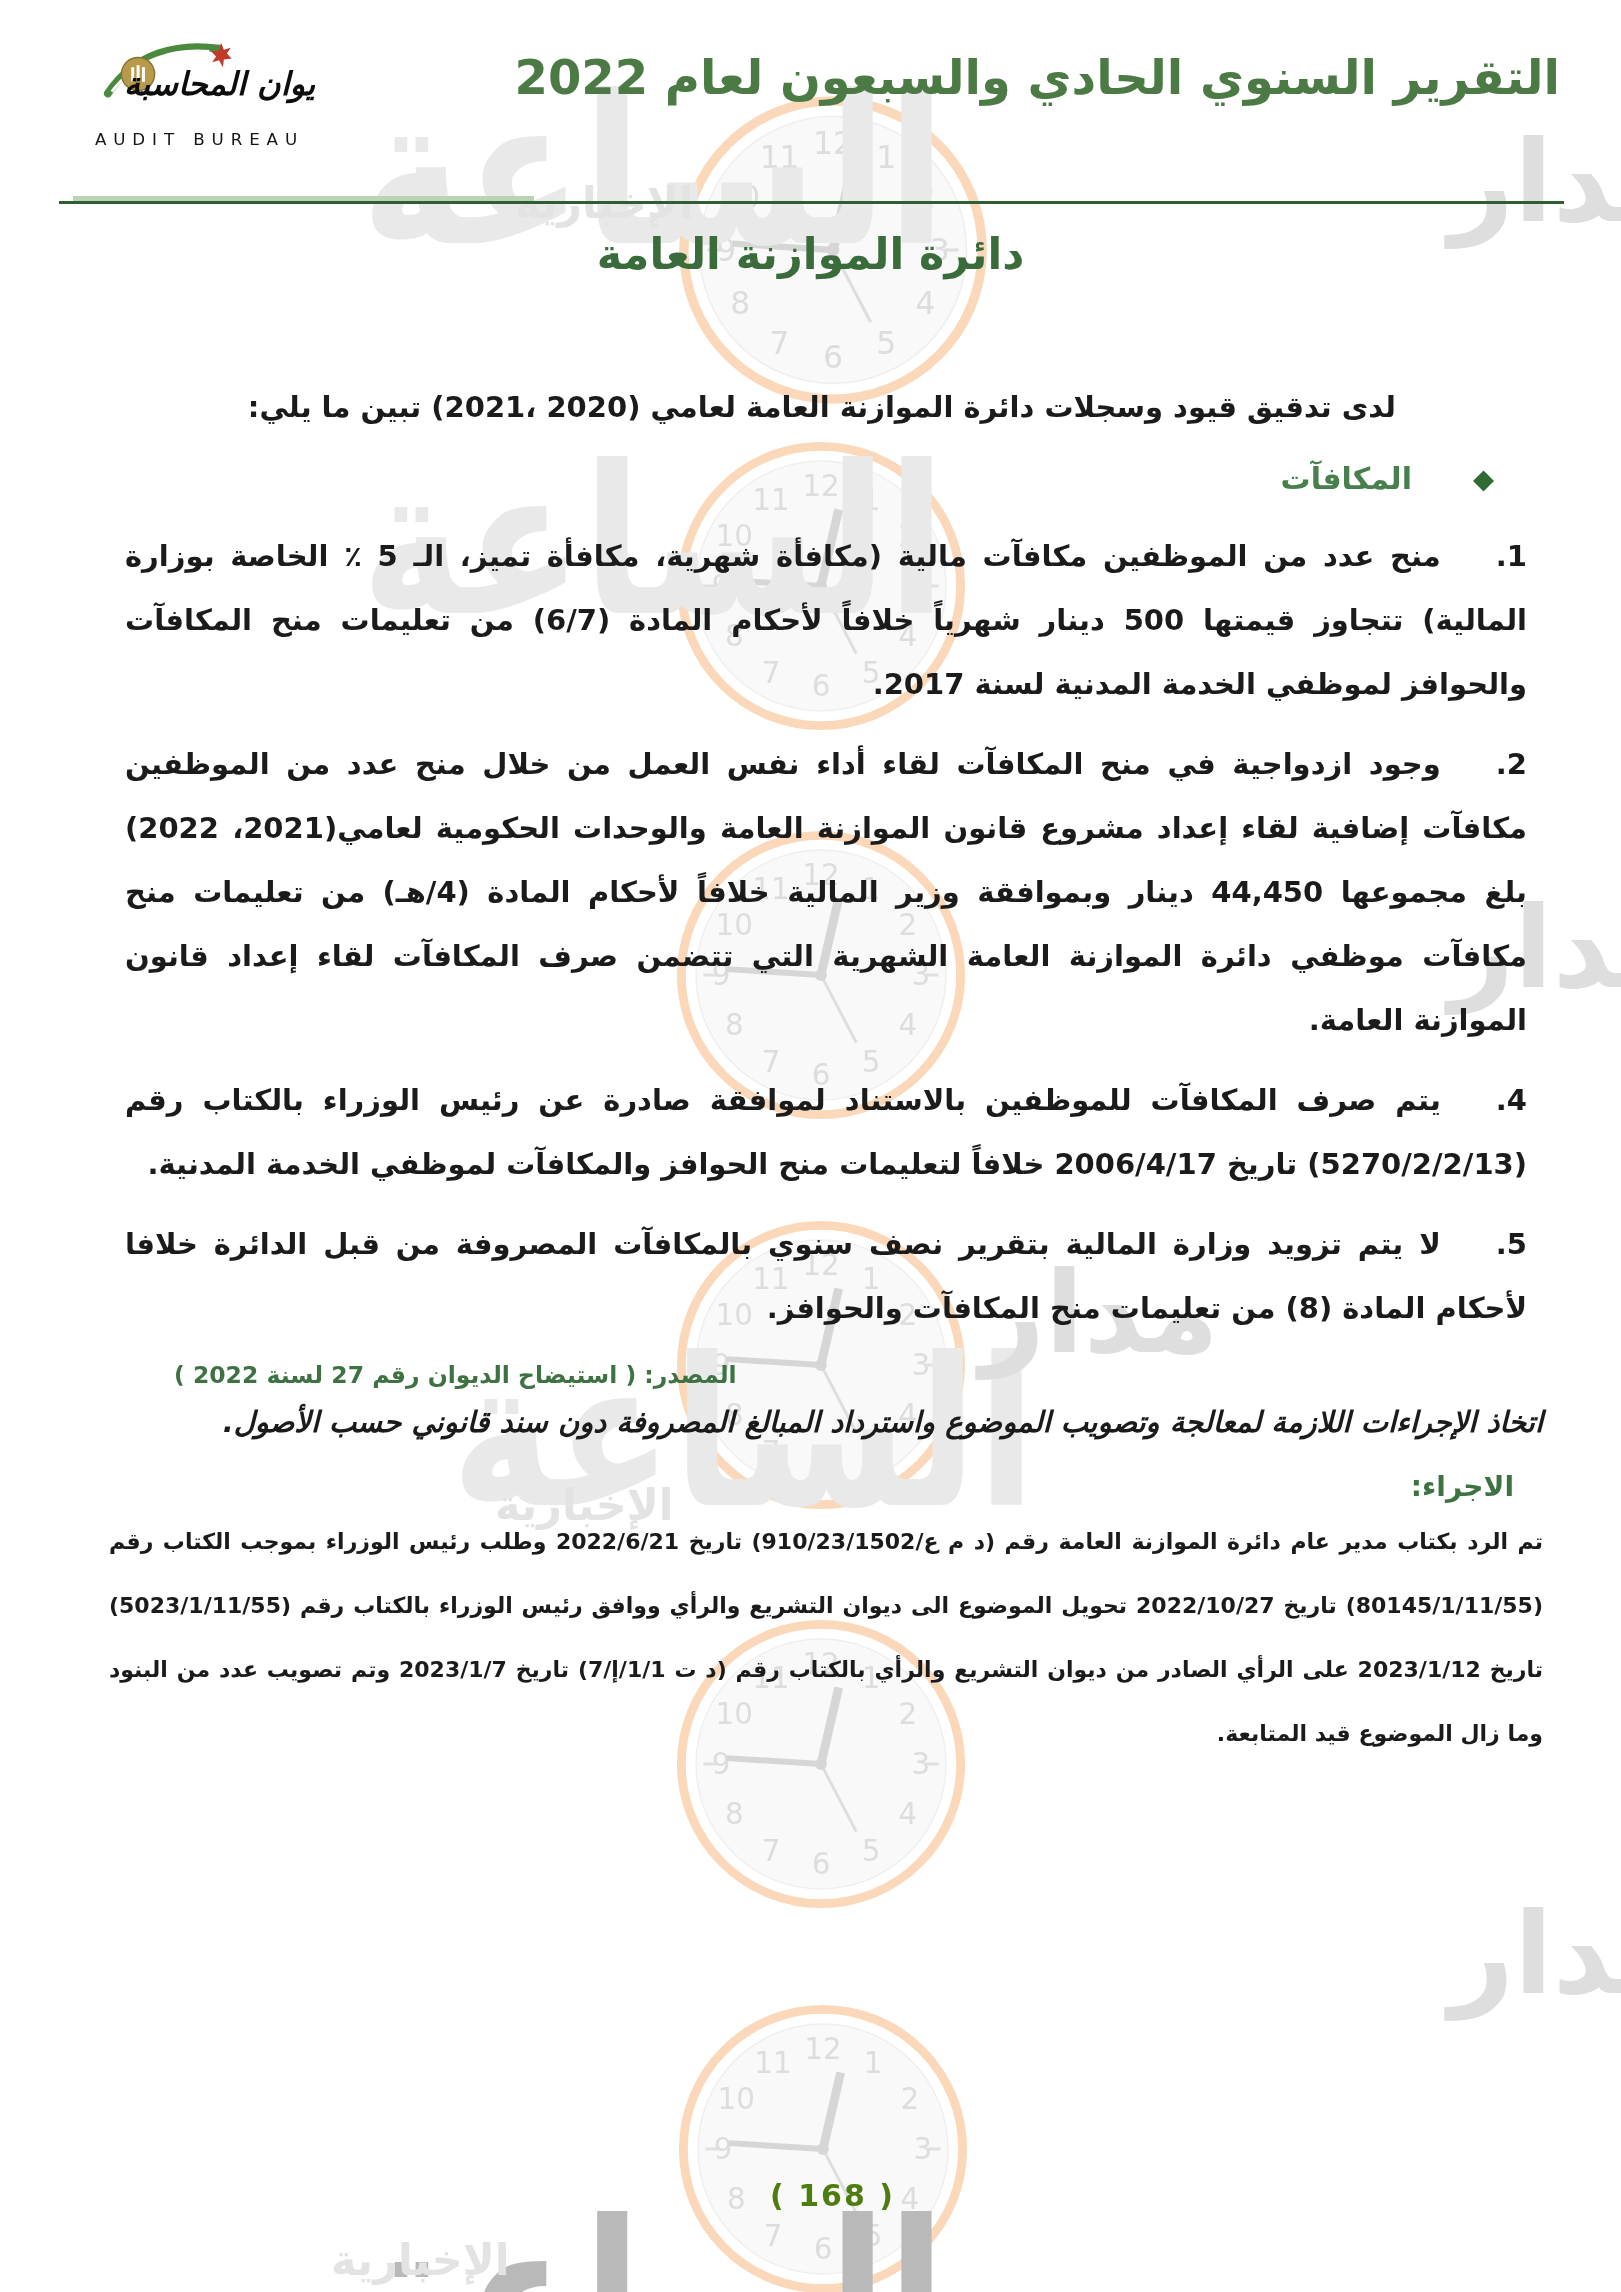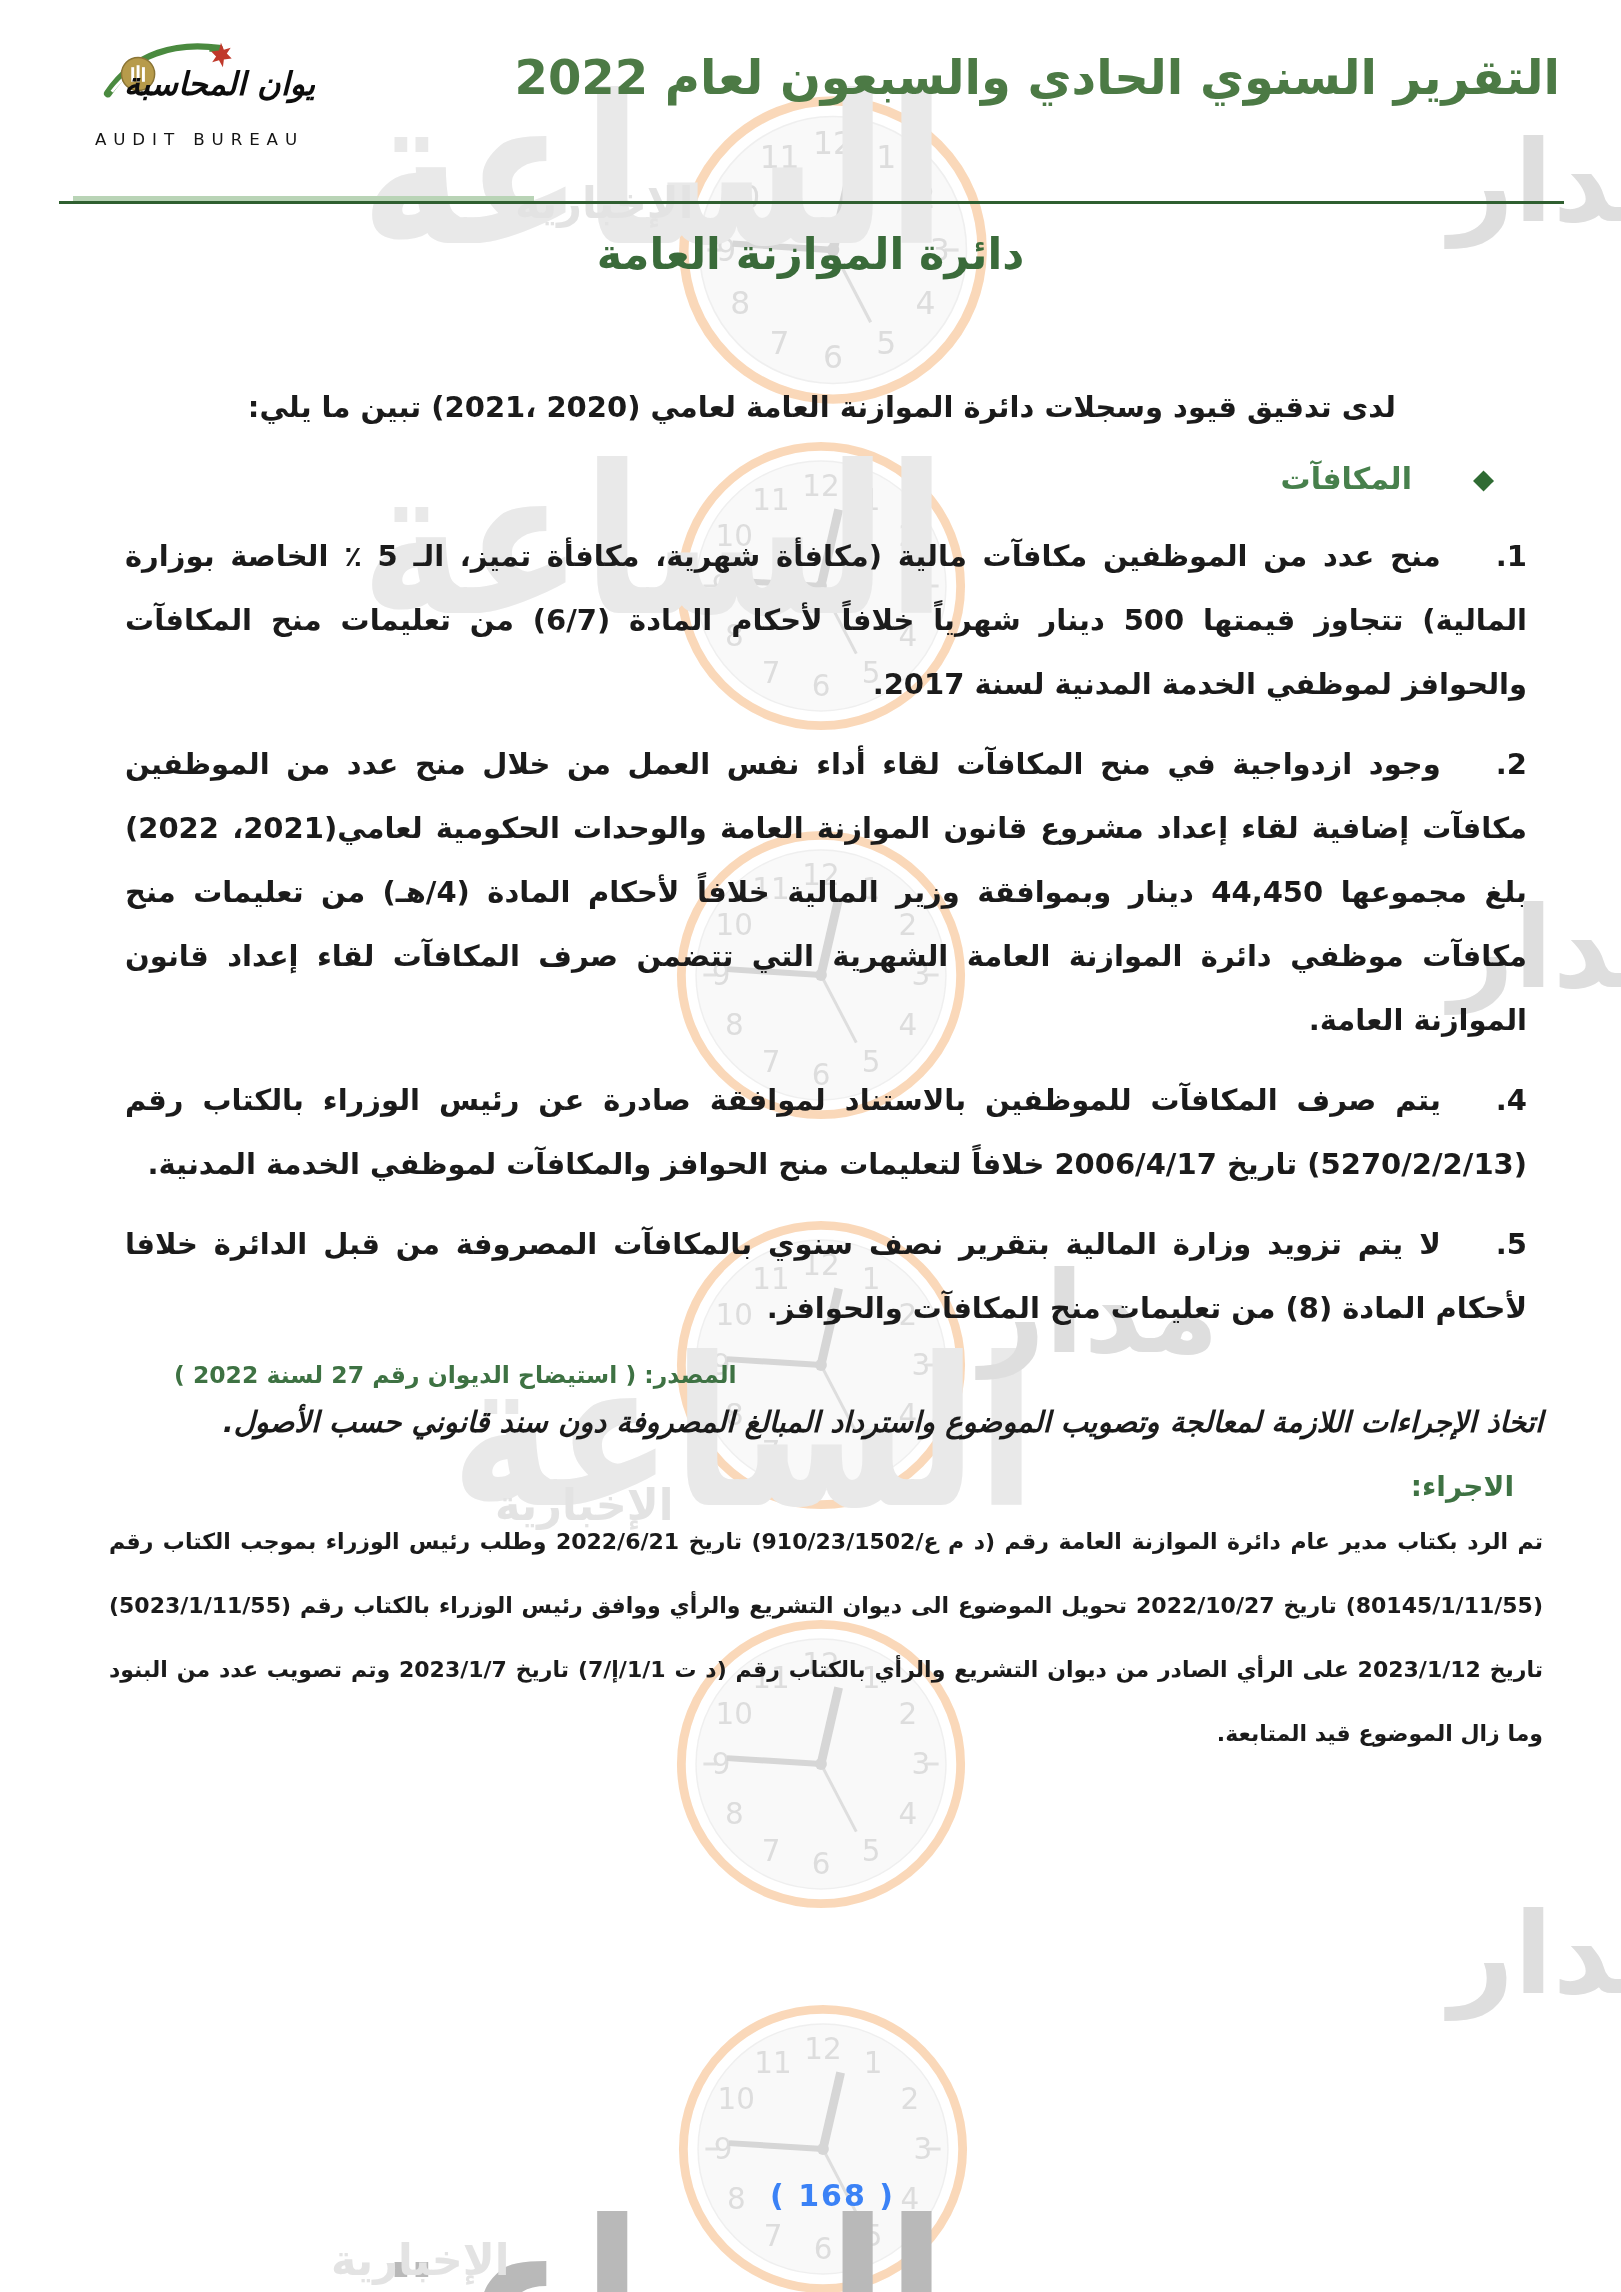--- a/index.html
+++ b/index.html
@@ -34,21 +34,21 @@
   .section-title{color:#47804c;font-size:30px;font-weight:bold;}
   .finding{margin:16px;font-size:29px;font-weight:bold;line-height:64px;text-align:justify;}
   .finding .num{display:inline-block;margin-left:55px;}
   .source{margin:3.9px 0 0;font-size:23.5px;font-weight:bold;color:#3e7243;
           text-align:left;padding-left:65px;line-height:39px;}
   .block-label{margin:13.7px 29px 0 0;font-size:28px;font-weight:bold;color:#3e7243;line-height:47px;}
   .rec-text{margin:0;font-size:29px;font-weight:bold;line-height:55px;font-style:italic;}
   .act-text{margin:0;font-size:22px;font-weight:bold;line-height:64px;text-align:justify;}
 
   .page-number{position:absolute;bottom:80px;left:0;right:0;text-align:center;
-               color:#3b82f6;font-size:30px;font-weight:bold;letter-spacing:2px;padding-left:44px;}
+               color:#4d7c0f;font-size:30px;font-weight:bold;letter-spacing:2px;padding-left:44px;}
 </style>
 </head>
 <body>
 
 <div class="page">
 
   <div class="watermark">
 
     <svg width="0" height="0" style="position:absolute" aria-hidden="true">
       <defs>

